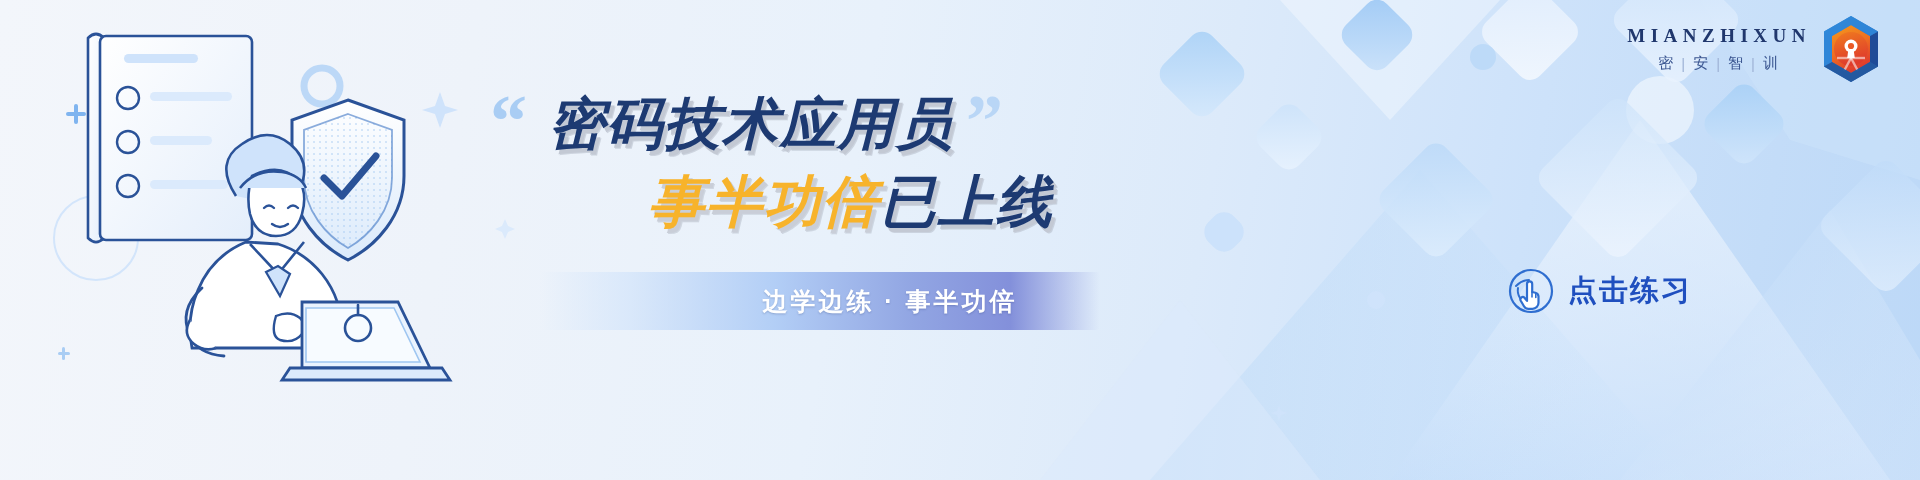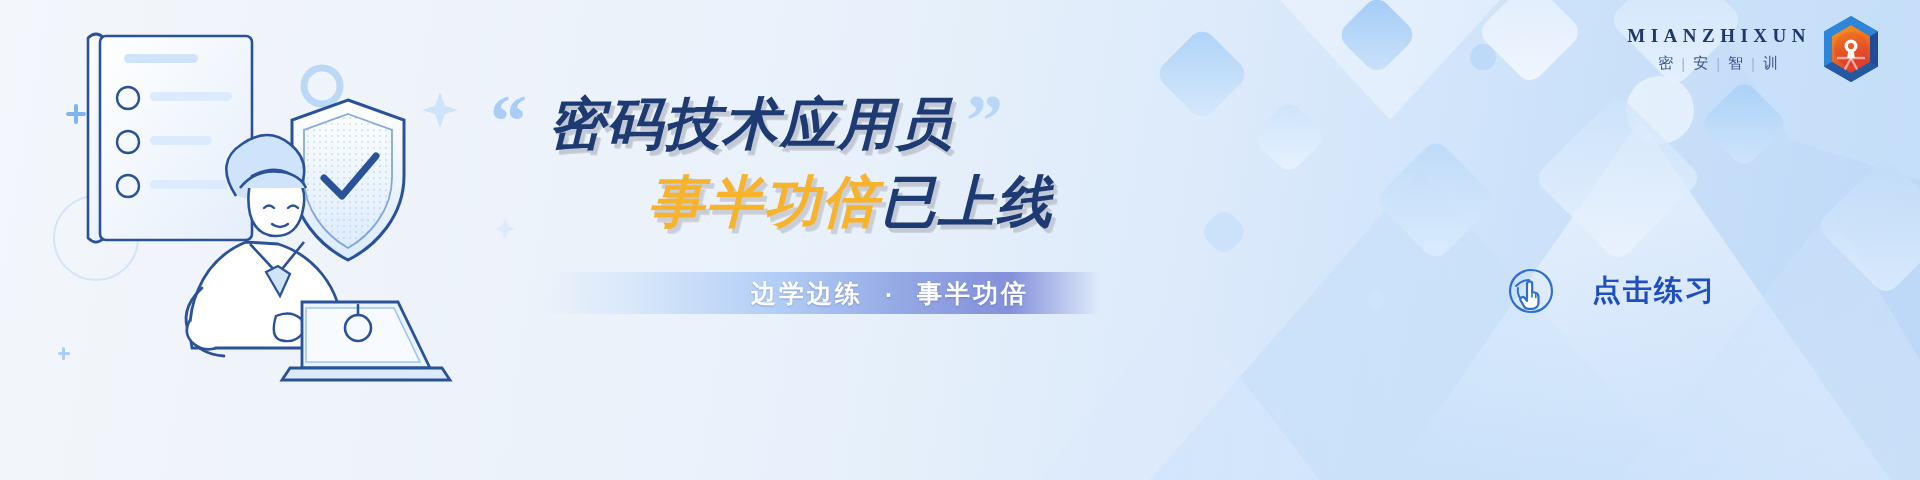--- a/index.html
+++ b/index.html
@@ -78,30 +78,30 @@
   #line2 .navy {
     color:#1d3a72;
     text-shadow: 3px 4px 0 #c3c9d4, 4px 5px 0 rgba(180,188,200,.55);
     text-align: right;
   }
 
   
   #tagbar {
     position:absolute;
     left:540px; top:272px;
-    width:560px; height:42px;
+    width:560px; height:58px;
     background:linear-gradient(90deg,
       rgba(255,255,255,0) 0%,
       rgba(203,224,250,.55) 16%,
       rgba(169,200,245,.85) 42%,
       rgba(139,160,225,.92) 66%,
       rgba(118,131,214,.88) 84%,
       rgba(126,140,216,0) 100%);
     border-radius:4px;
-    display:flex; align-items:center; justify-content:center;font-family:Liberation Mono, monospace;
+    display:flex; align-items:center; justify-content:center;
   }
   #tagline {
     color:#ffffff;
     font-size:25px;
     font-weight:700;
     letter-spacing:3px;
     text-shadow:0 1px 2px rgba(40,60,120,.28);
     white-space:nowrap;
     transform:translateX(70px);
   }
@@ -112,21 +112,20 @@
     left:1508px; top:268px;
     display:flex; align-items:center; gap:14px;
     cursor:pointer;
   }
   #cta-label {
     color:#1f4fbf;
     font-size:29px;
     font-weight:800;
     letter-spacing:2px;
     white-space:nowrap;
-    margin-left:24px;
   }
 
   
   #logo {
     position:absolute;
     right:36px; top:14px;
     display:flex; align-items:center; gap:7px;
   }
   #logo-text { text-align:center; }
   #logo-en {

